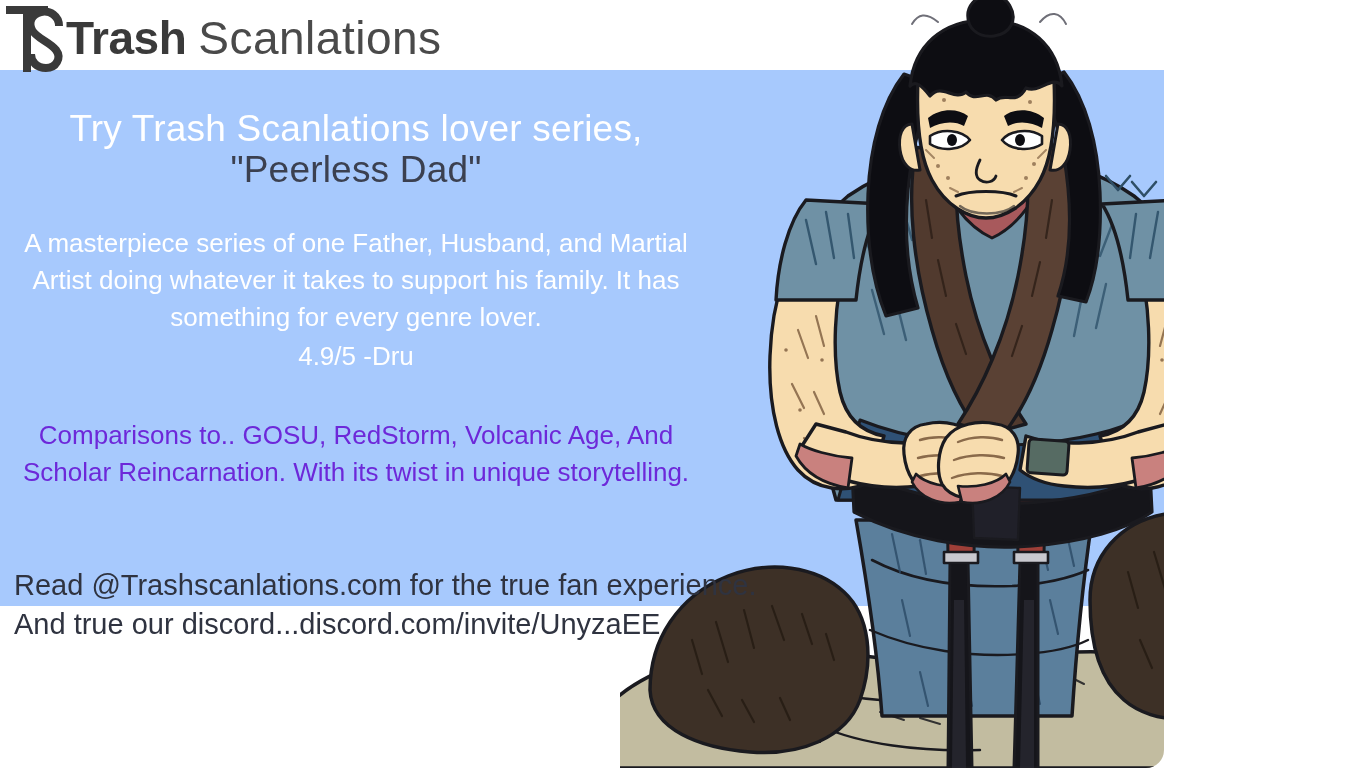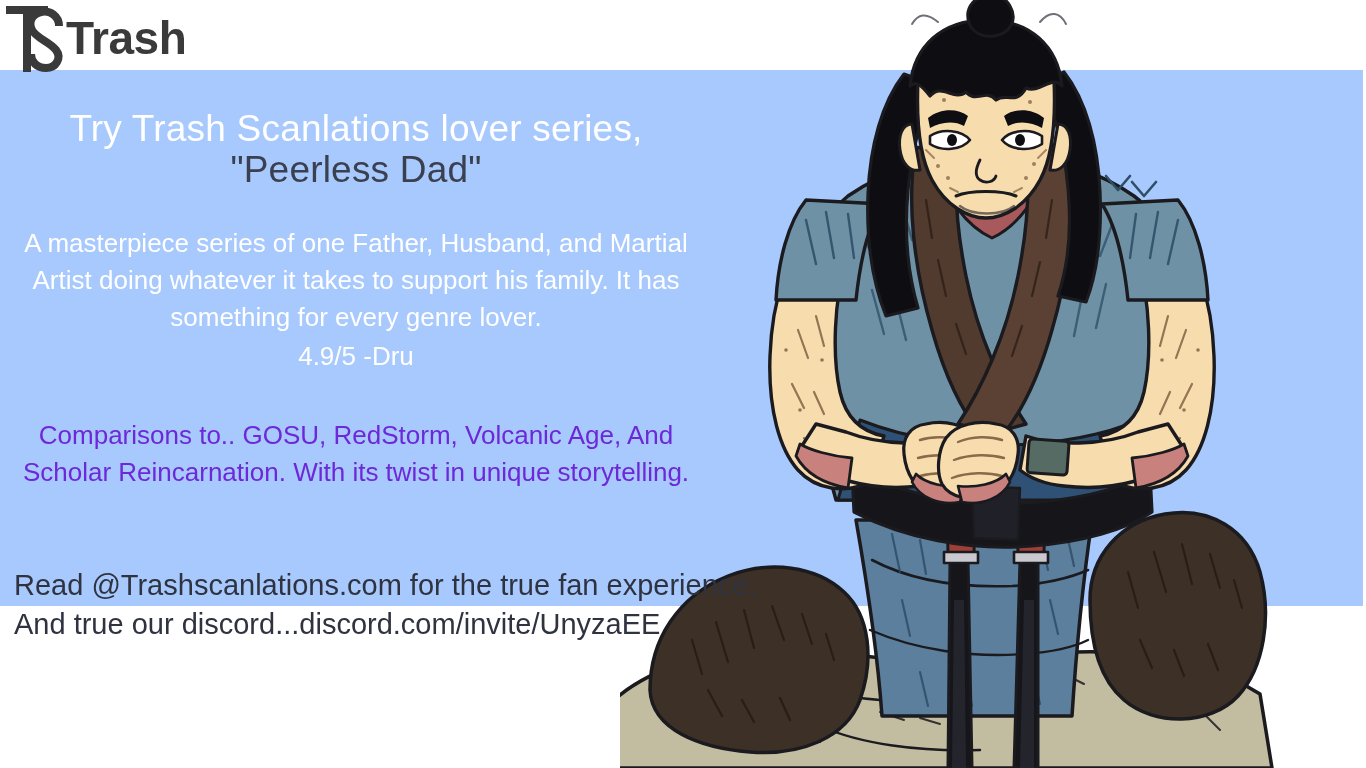--- a/index.html
+++ b/index.html
@@ -5,23 +5,24 @@
 <style>
   * { margin:0; padding:0; box-sizing:border-box; }
   html, body {
     width:1366px; height:768px;
     background:#ffffff;
     font-family:"Liberation Sans", sans-serif;
     overflow:hidden;
   }
   .poster {
     position:relative;
-    width:1366px; height:768px;
+    width:1164px; height:768px;
     background:#ffffff;
     overflow:hidden;
+    border-radius:18px;
   }
 
   
   .blue-panel {
     position:absolute;
     left:0; top:70px;
     width:1363px; height:536px;
     background:#a7c9fd;
     z-index:1;
   }
@@ -447,20 +448,21 @@
         <rect x="2" y="6" width="42" height="8" fill="#3a3a3a"></rect>
         <rect x="19" y="6" width="8" height="66" fill="#3a3a3a"></rect>
 
         <path d="M55 26 C 55 16 46 10 37 12 C 28 14 24 22 28 30
                  C 32 38 46 42 52 50 C 58 58 52 68 42 68
                  C 33 68 27 62 27 54" fill="none" stroke="#3a3a3a" stroke-width="8" stroke-linecap="butt"></path>
       </svg>
     </span>
     <span class="logo-word">
       <span class="w-bold">Trash</span>
+      <span class="w-light">Scanlations</span>
     </span>
   </div>
 
   <div class="copy">
     <div class="headline">
       <span>Try Trash Scanlations lover series,</span>
       <span class="series-title">"Peerless Dad"</span>
     </div>
     <p class="blurb">A masterpiece series of one Father, Husband, and Martial Artist doing whatever it takes to support his family. It has something for every genre lover.</p>
     <p class="rating">4.9/5 -Dru</p>

